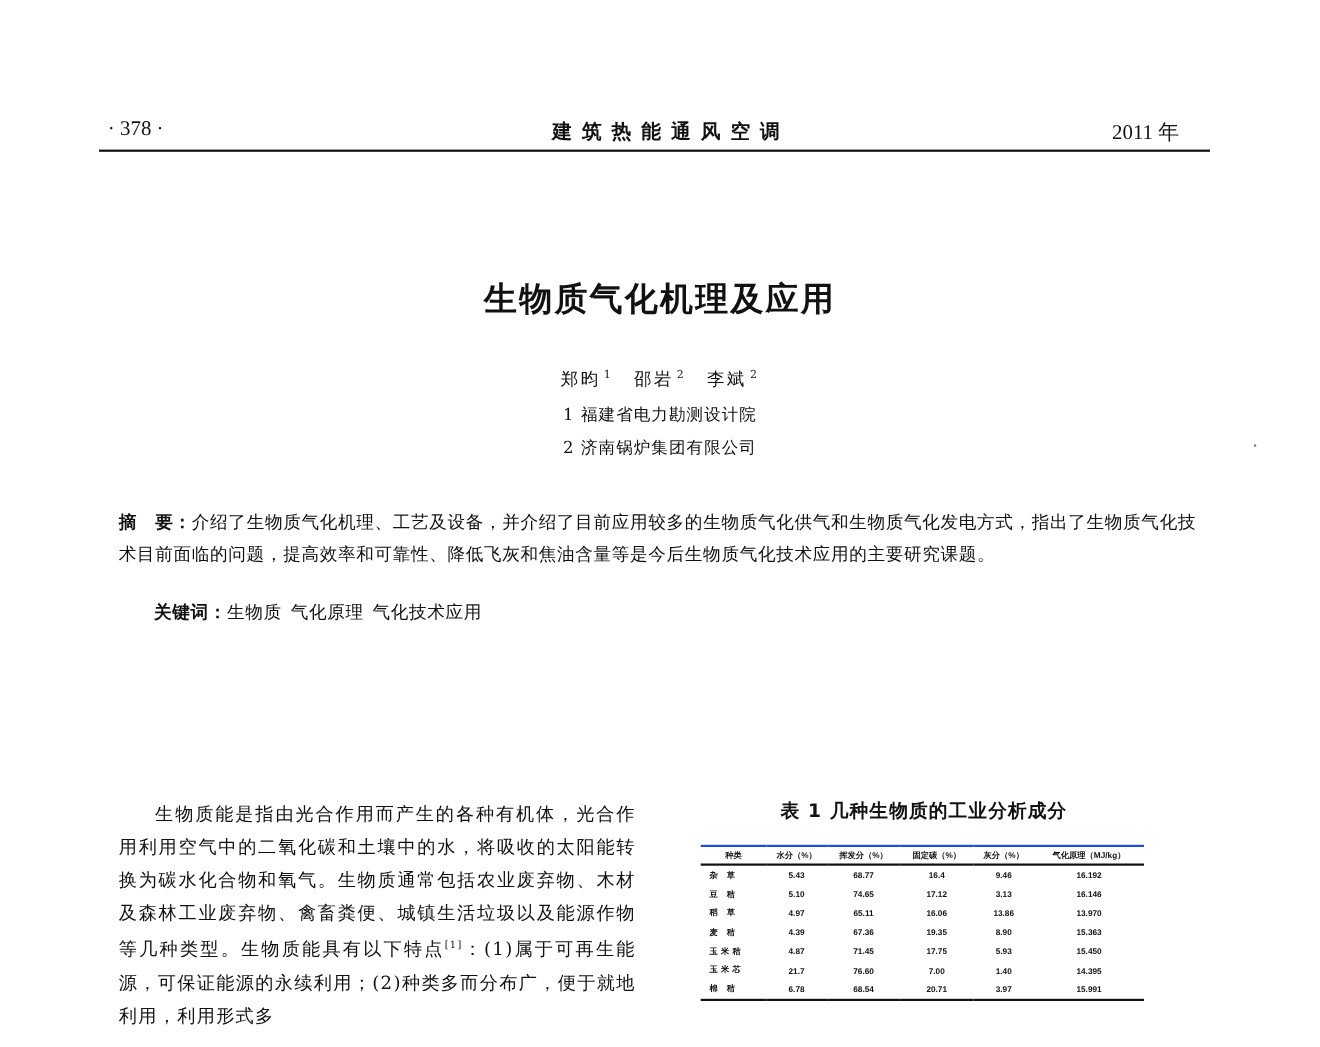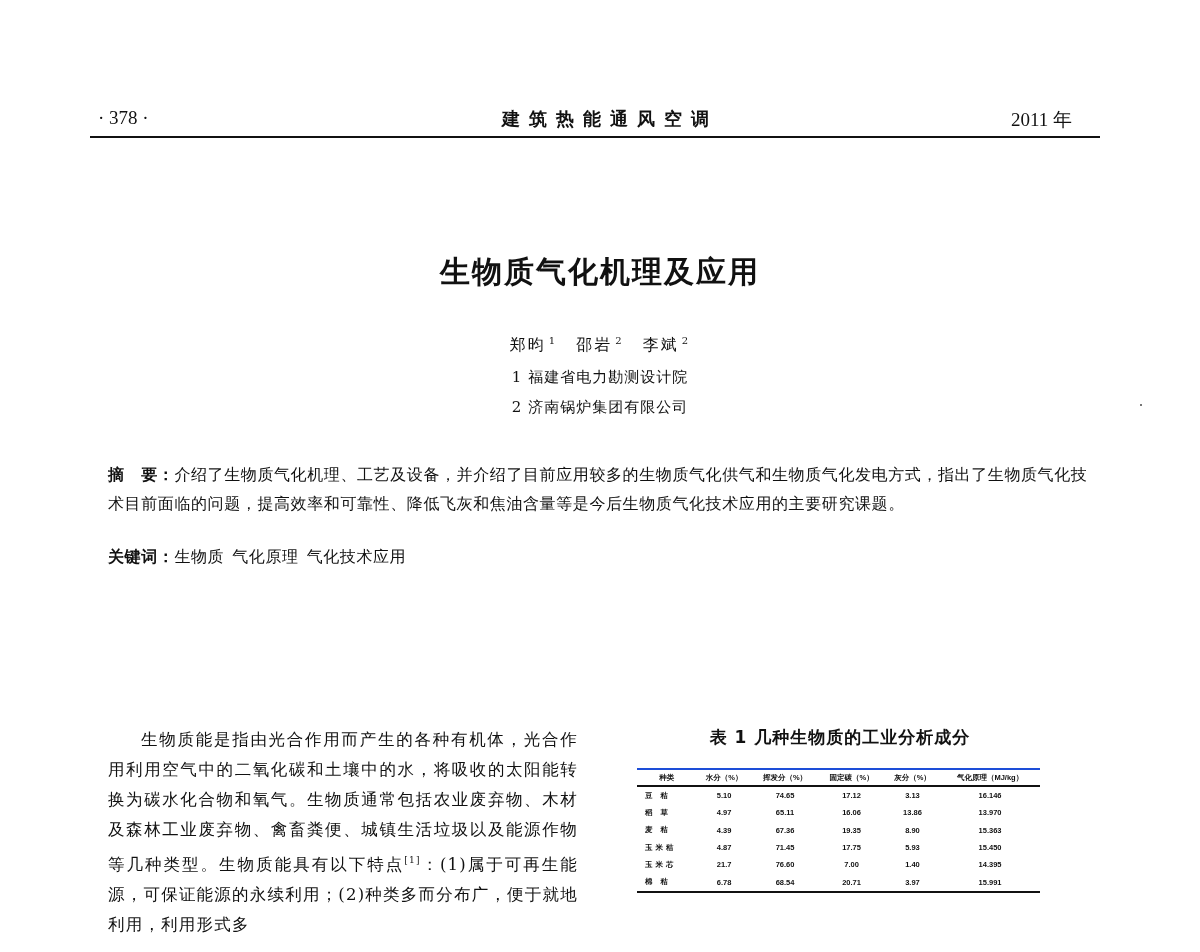--- a/index.html
+++ b/index.html
@@ -98,21 +98,21 @@
       letter-spacing: 0.6px;
     }
     .abstract .label { font-weight: bold; font-family: "DejaVu Sans", sans-serif; }
     .keywords {
       position: absolute;
       left: 108px;
       top: 547px;
       font-size: 16px;
       letter-spacing: 0.6px;
     }
-    .keywords .label { font-weight: bold; font-family: Liberation Mono, monospace; }
+    .keywords .label { font-weight: bold; font-family: Liberation Mono, monospace; margin-left: 32px; }
     .keywords .kw { margin-right: 8px; }
     .body-col {
       position: absolute;
       left: 108px;
       top: 725px;
       width: 470px;
       font-size: 16.5px;
       line-height: 30px;
       letter-spacing: 1.2px;
       text-align: justify;
@@ -199,20 +199,28 @@
       <th>种类</th>
       <th>水分（%）</th>
       <th>挥发分（%）</th>
       <th>固定碳（%）</th>
       <th>灰分（%）</th>
       <th>气化原理（MJ/kg）</th>
     </tr>
   </thead>
   <tbody>
     <tr>
+      <td class="label-cell">杂 草</td>
+      <td>5.43</td>
+      <td>68.77</td>
+      <td>16.4</td>
+      <td>9.46</td>
+      <td>16.192</td>
+    </tr>
+    <tr>
       <td class="label-cell">豆 秸</td>
       <td>5.10</td>
       <td>74.65</td>
       <td>17.12</td>
       <td>3.13</td>
       <td>16.146</td>
     </tr>
     <tr>
       <td class="label-cell">稻 草</td>
       <td>4.97</td>

